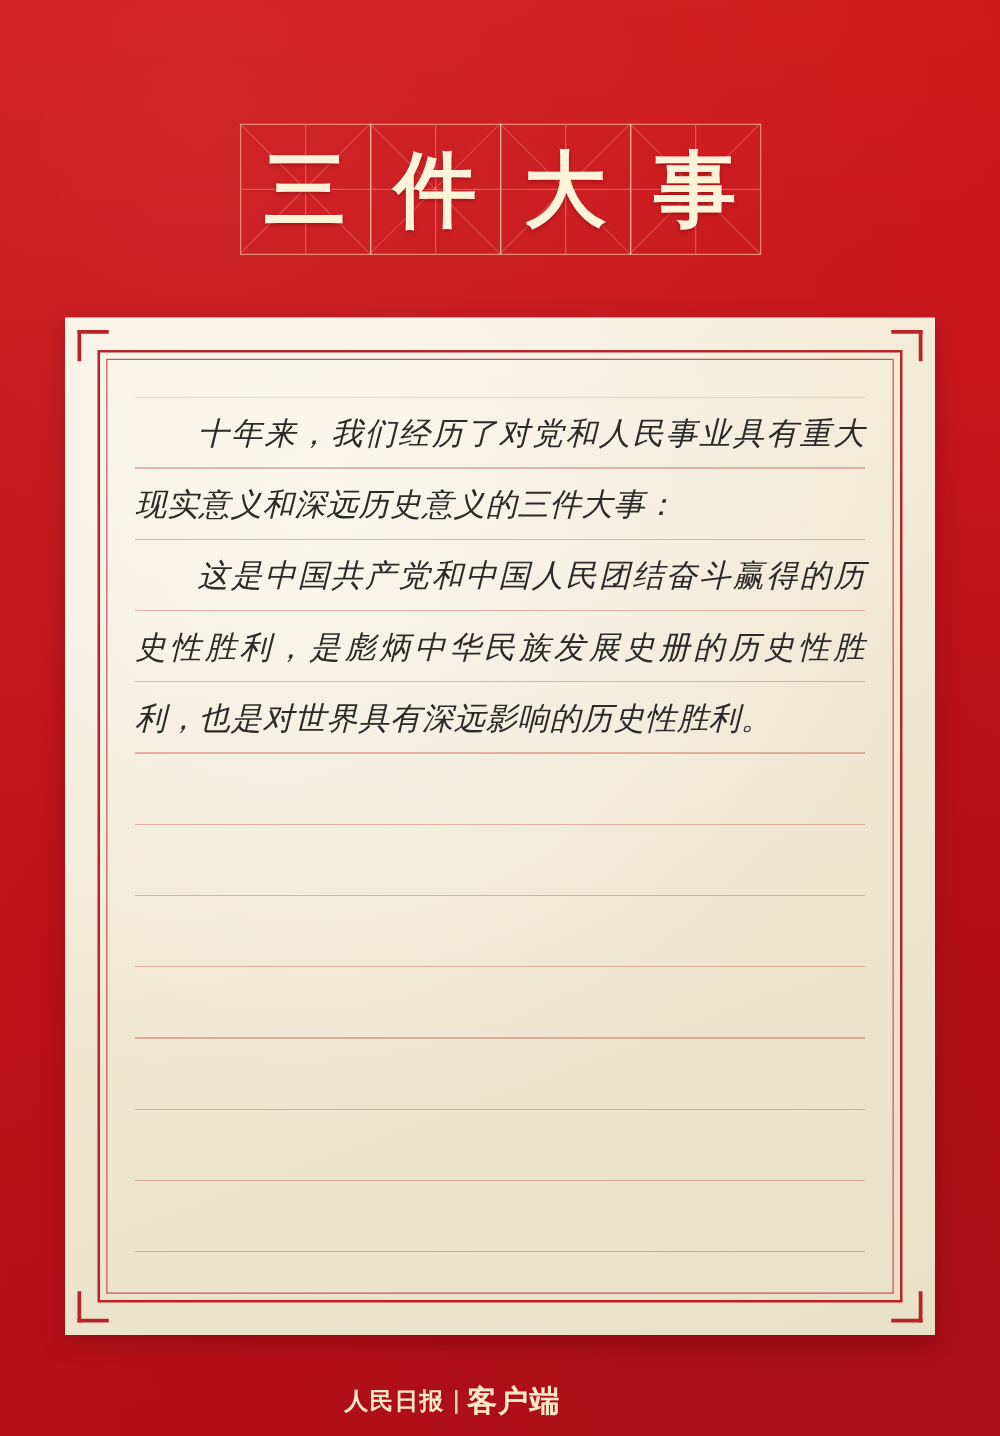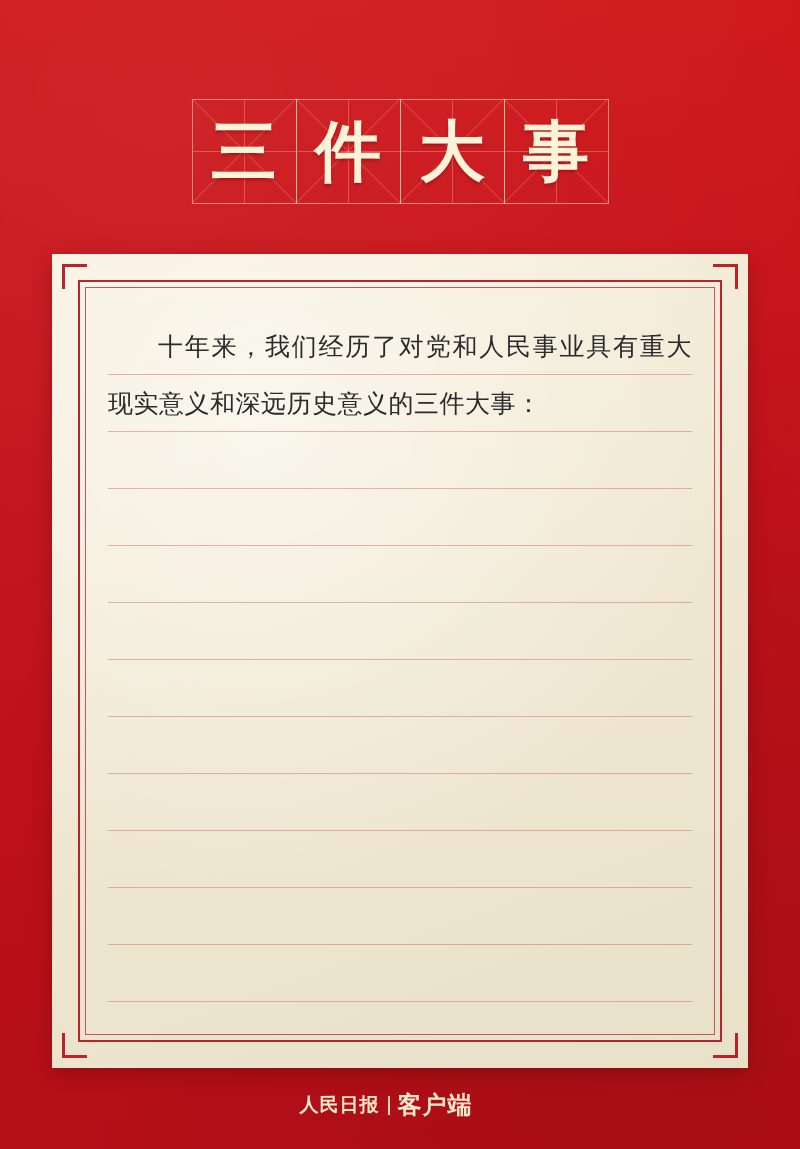--- a/index.html
+++ b/index.html
@@ -97,20 +97,21 @@
   .paper {
     position: absolute;
     left: 52px;
     top: 254px;
     width: 696px;
     height: 814px;
     background:
       radial-gradient(circle at 30% 20%, rgba(255,255,255,0.55), rgba(255,255,255,0) 60%),
       linear-gradient(160deg, #f6f0dd 0%, #efe7d1 50%, #e9e0c8 100%);
     box-shadow: 0 6px 18px rgba(70, 0, 0, 0.28);
+    font-style: italic;
   }
   .paper-inner-border {
     position: absolute;
     left: 26px;
     top: 26px;
     right: 26px;
     bottom: 26px;
     border: 2px solid #b8242a;
     box-sizing: border-box;
   }
@@ -164,27 +165,26 @@
   .para.indent { text-indent: 2em; }
   .para.highlight {
     color: #d8161b;
     font-weight: bold;
   }
 
   
   .footer {
     position: absolute;
     left: 0;
-    bottom: 28px;
+    bottom: 12px;
     width: 724px;
     display: flex;
     align-items: center;
     justify-content: center;
     gap: 8px;
-    padding-left: 24px;
   }
   .footer .rmrb {
     font-family: "DejaVu Serif", serif;
     font-weight: bold;
     font-size: 19px;
     color: #ffe9c9;
     letter-spacing: 1px;
   }
   .footer .divider {
     width: 2px;
@@ -232,20 +232,21 @@
 
 <div class="paper">
   <div class="paper-inner-border"></div>
   <div class="corner tl"></div>
   <div class="corner tr"></div>
   <div class="corner bl"></div>
   <div class="corner br"></div>
 
   <div class="body-text">
     <p class="para indent">十年来，我们经历了对党和人民事业具有重大现实意义和深远历史意义的三件大事：</p>
+    <p class="para indent">这是中国共产党和中国人民团结奋斗赢得的历史性胜利，是彪炳中华民族发展史册的历史性胜利，也是对世界具有深远影响的历史性胜利。</p>
   </div>
 </div>
 
 <div class="footer">
   <span class="rmrb">人民日报</span>
   <span class="divider"></span>
   <span class="kehuduan">客户端</span>
 </div>
 
 </body></html>

